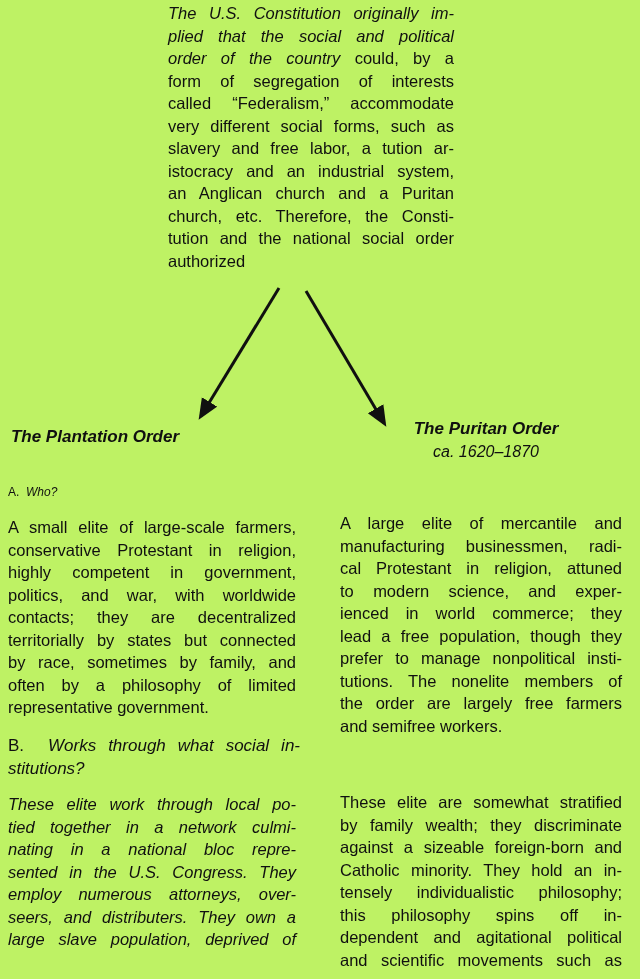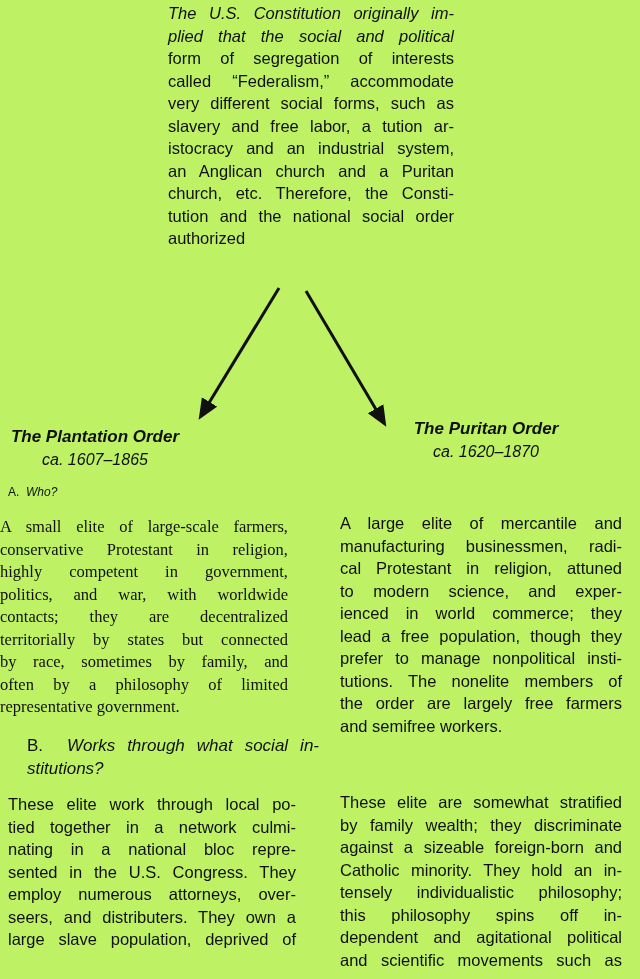--- a/index.html
+++ b/index.html
@@ -65,35 +65,35 @@
     left: 8px;
     top: 481px;
     width: 210px;
     font-size: 12px;
   }
   .sec-b {
     left: 8px;
     top: 735px;
     width: 292px;
     font-size: 17px;
-    margin-left: 19px;
   }
-  .col-a-left  { left: 0;   top: 516px; width: 288px; font-family: Liberation Serif, serif; }
+  .col-a-left  { left: 8px;   top: 516px; width: 288px; }
   .col-a-right { left: 340px; top: 512px; width: 282px; }
-  .col-b-left  { left: 8px;   top: 793px; width: 288px; }
+  .col-b-left  { left: 8px;   top: 793px; width: 288px; font-style: italic; }
   .col-b-right { left: 340px; top: 791px; width: 282px; }
 </style>
 </head>
 <body>
 
 <div class="page">
 
   <div class="para intro">
       <div class="jl"><span class="it">The U.S. Constitution originally im-</span></div>
       <div class="jl"><span class="it">plied that the social and political</span></div>
+      <div class="jl"><span class="it">order of the country</span><span> could, by a</span></div>
       <div class="jl"><span>form of segregation of interests</span></div>
       <div class="jl"><span>called “Federalism,” accommodate</span></div>
       <div class="jl"><span>very different social forms, such as</span></div>
       <div class="jl"><span>slavery and free labor, a tution ar-</span></div>
       <div class="jl"><span>istocracy and an industrial system,</span></div>
       <div class="jl"><span>an Anglican church and a Puritan</span></div>
       <div class="jl"><span>church, etc. Therefore, the Consti-</span></div>
       <div class="jl"><span>tution and the national social order</span></div>
       <div class="jl last"><span>authorized</span></div>
     </div>
@@ -103,21 +103,20 @@
       <marker id="ah" markerWidth="9" markerHeight="8" refX="5.5" refY="3" orient="auto">
         <path d="M0,0 L7,3 L0,6 z" fill="#101010"></path>
       </marker>
     </defs>
     <line x1="279" y1="8" x2="201" y2="136" stroke="#101010" stroke-width="3" marker-end="url(#ah)"></line>
     <line x1="306" y1="11" x2="384" y2="143" stroke="#101010" stroke-width="3" marker-end="url(#ah)"></line>
   </svg>
 
   <div class="order-head left">
     <div class="order-title">The Plantation Order</div>
-    <div class="order-dates">ca. 1607–1865</div>
   </div>
 
   <div class="order-head right">
     <div class="order-title">The Puritan Order</div>
     <div class="order-dates">ca. 1620–1870</div>
   </div>
 
   <div class="para sec-a">
       <div class="jl last"><span>A.&nbsp; </span><span class="it">Who?</span></div>
     </div>

